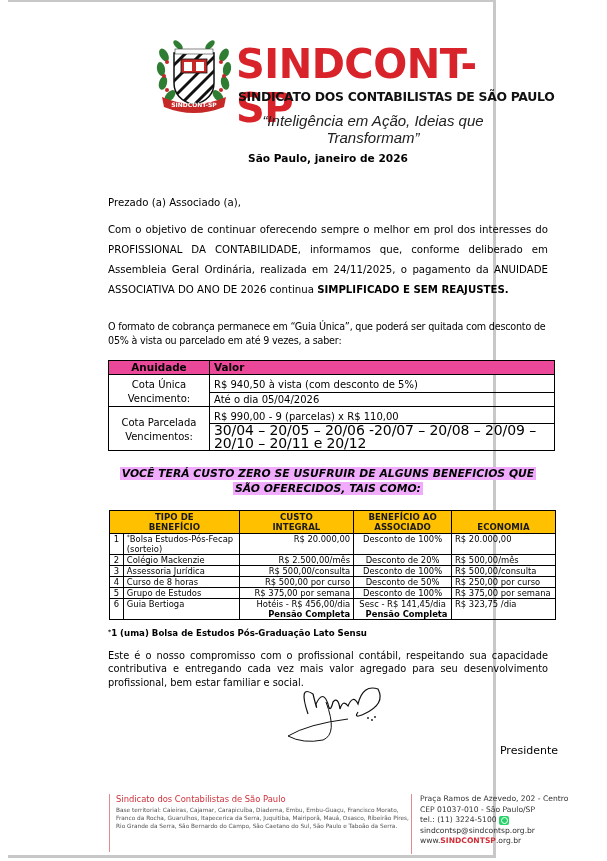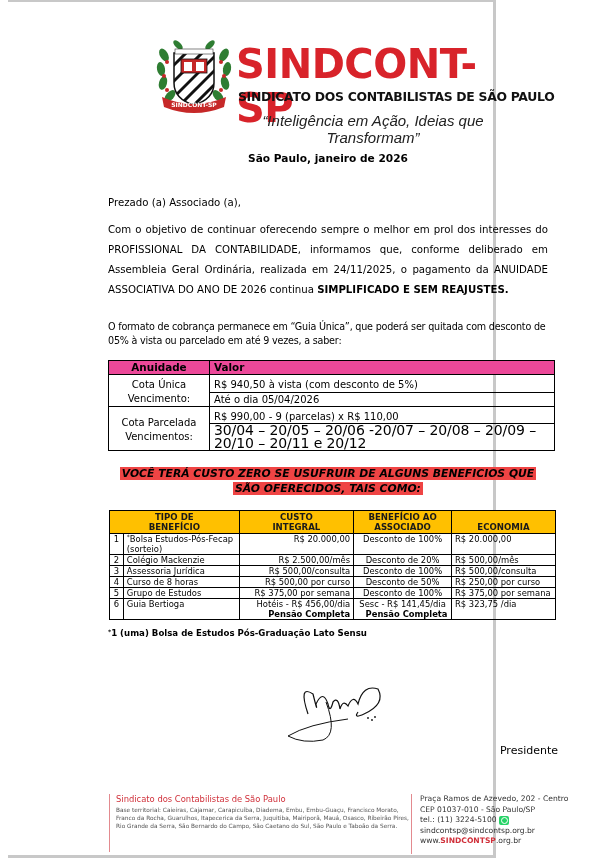--- a/index.html
+++ b/index.html
@@ -31,21 +31,21 @@
     table.anu th { background: #ec4899; font-weight: bold; text-align: left; font-size: 10.4px; margin-top: 11px; }
     table.anu th.c1 { text-align: center; width: 101px; }
     table.anu td.lbl { text-align: center; vertical-align: middle; border-bottom: 1px solid #000; }
     table.anu .lbl .ln { display: block; line-height: 14px; }
     table.anu td.val { border-left: 1px solid #000; }
     table.anu .row-top td { padding-top: 3px; }
     table.anu td.small { font-size: 14px; letter-spacing: -0.1px; }
 
     .promo { position: absolute; left: 90px; top: 464px; width: 460px; text-align: center; font-weight: bold; font-style: italic;
       font-size: 10.8px; line-height: 15px; }
-    .promo span { background: #ef4444; padding: 0 2px; }
+    .promo span { background: #f0abfc; padding: 0 2px; }
 
     
     table.ben { position: absolute; left: 101px; top: 508px; width: 447px; border-collapse: collapse; font-size: 8.4px; }
     table.ben th { background: #ffc000; font-weight: bold; font-size: 8.6px; color: #1a1a1a; text-align: center;
       border: 1px solid #000; border-bottom: 1px solid #000; line-height: 10px; padding: 1px 2px; vertical-align: bottom; }
     table.ben th.top { vertical-align: top; }
     table.ben td { border: 1px solid #000; line-height: 10px; padding: 0 3px; vertical-align: top; white-space: nowrap; }
     table.ben td.n { width: 12px; text-align: center; padding: 0 2px; }
     table.ben td.r { text-align: right; }
     table.ben td.c { text-align: center; }
@@ -216,20 +216,21 @@
       <td>Guia Bertioga</td>
       <td class="r"><span>Hotéis - R$ 456,00/dia</span><br><b>Pensão Completa</b></td>
       <td class="c"><span>Sesc - R$ 141,45/dia</span><br><b>Pensão Completa</b></td>
       <td>R$ 323,75 /dia</td>
     </tr>
   </tbody>
     </table>
 
   <div class="foot-note"><sup>*</sup><span>1 (uma) Bolsa de Estudos Pós-Graduação Lato Sensu</span></div>
 
+  <div class="para3">Este é o nosso compromisso com o profissional contábil, respeitando sua capacidade contributiva e entregando cada vez mais valor agregado para seu desenvolvimento profissional, bem estar familiar e social.</div>
 
   <svg class="signature" viewBox="0 0 130 70">
     <path d="M40 40 Q30 10 45 20 Q50 40 48 30 Q55 15 60 30 Q62 40 65 28 Q70 22 72 35 Q75 25 80 32 Q85 20 90 30 Q95 10 110 15 Q118 30 96 40 Q85 45 90 38" fill="none" stroke="#111" stroke-width="1.2"></path>
     <path d="M58 28 Q70 60 55 66 Q35 70 20 62 Q40 50 80 45" fill="none" stroke="#111" stroke-width="1"></path>
     <circle cx="100" cy="44" r="0.9" fill="#111"></circle>
       <circle cx="104" cy="46" r="0.9" fill="#111"></circle>
       <circle cx="107" cy="43" r="0.9" fill="#111"></circle>
   </svg>
 
   <div class="role">Presidente</div>

